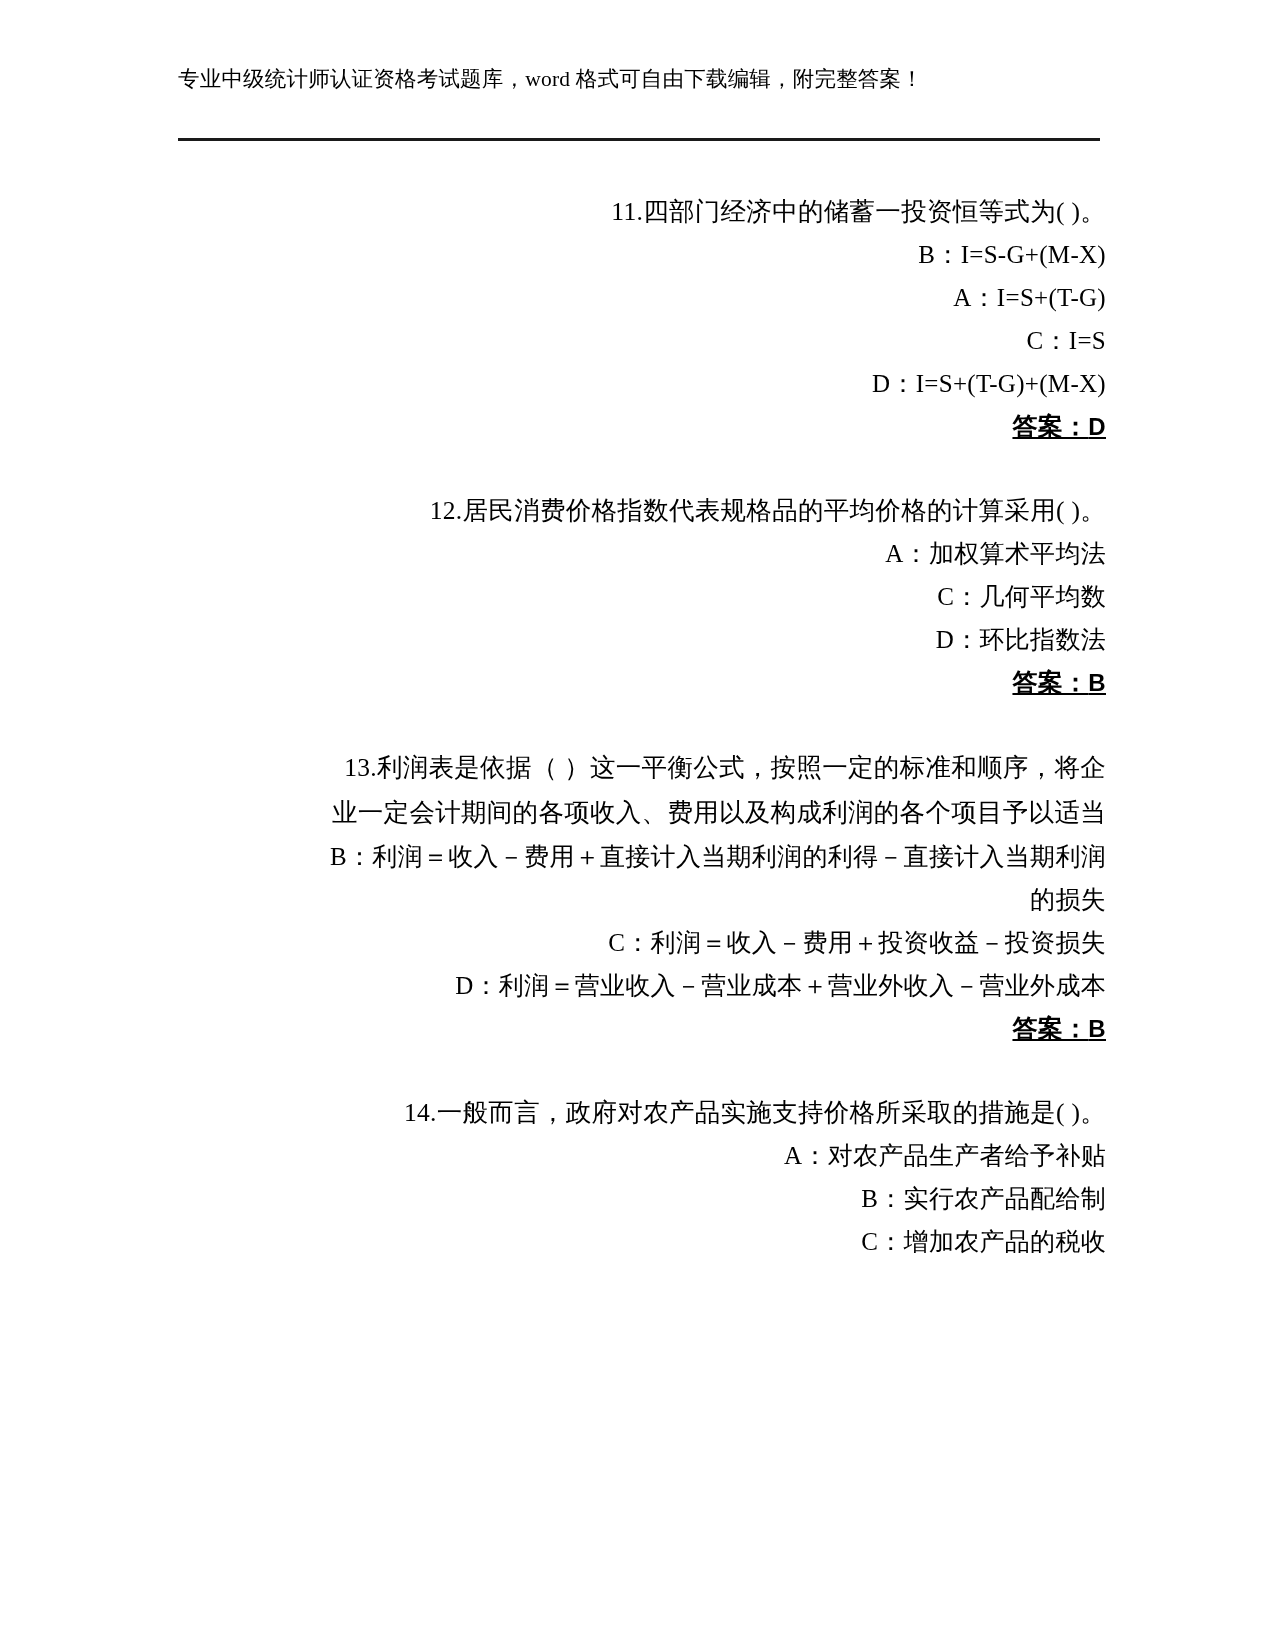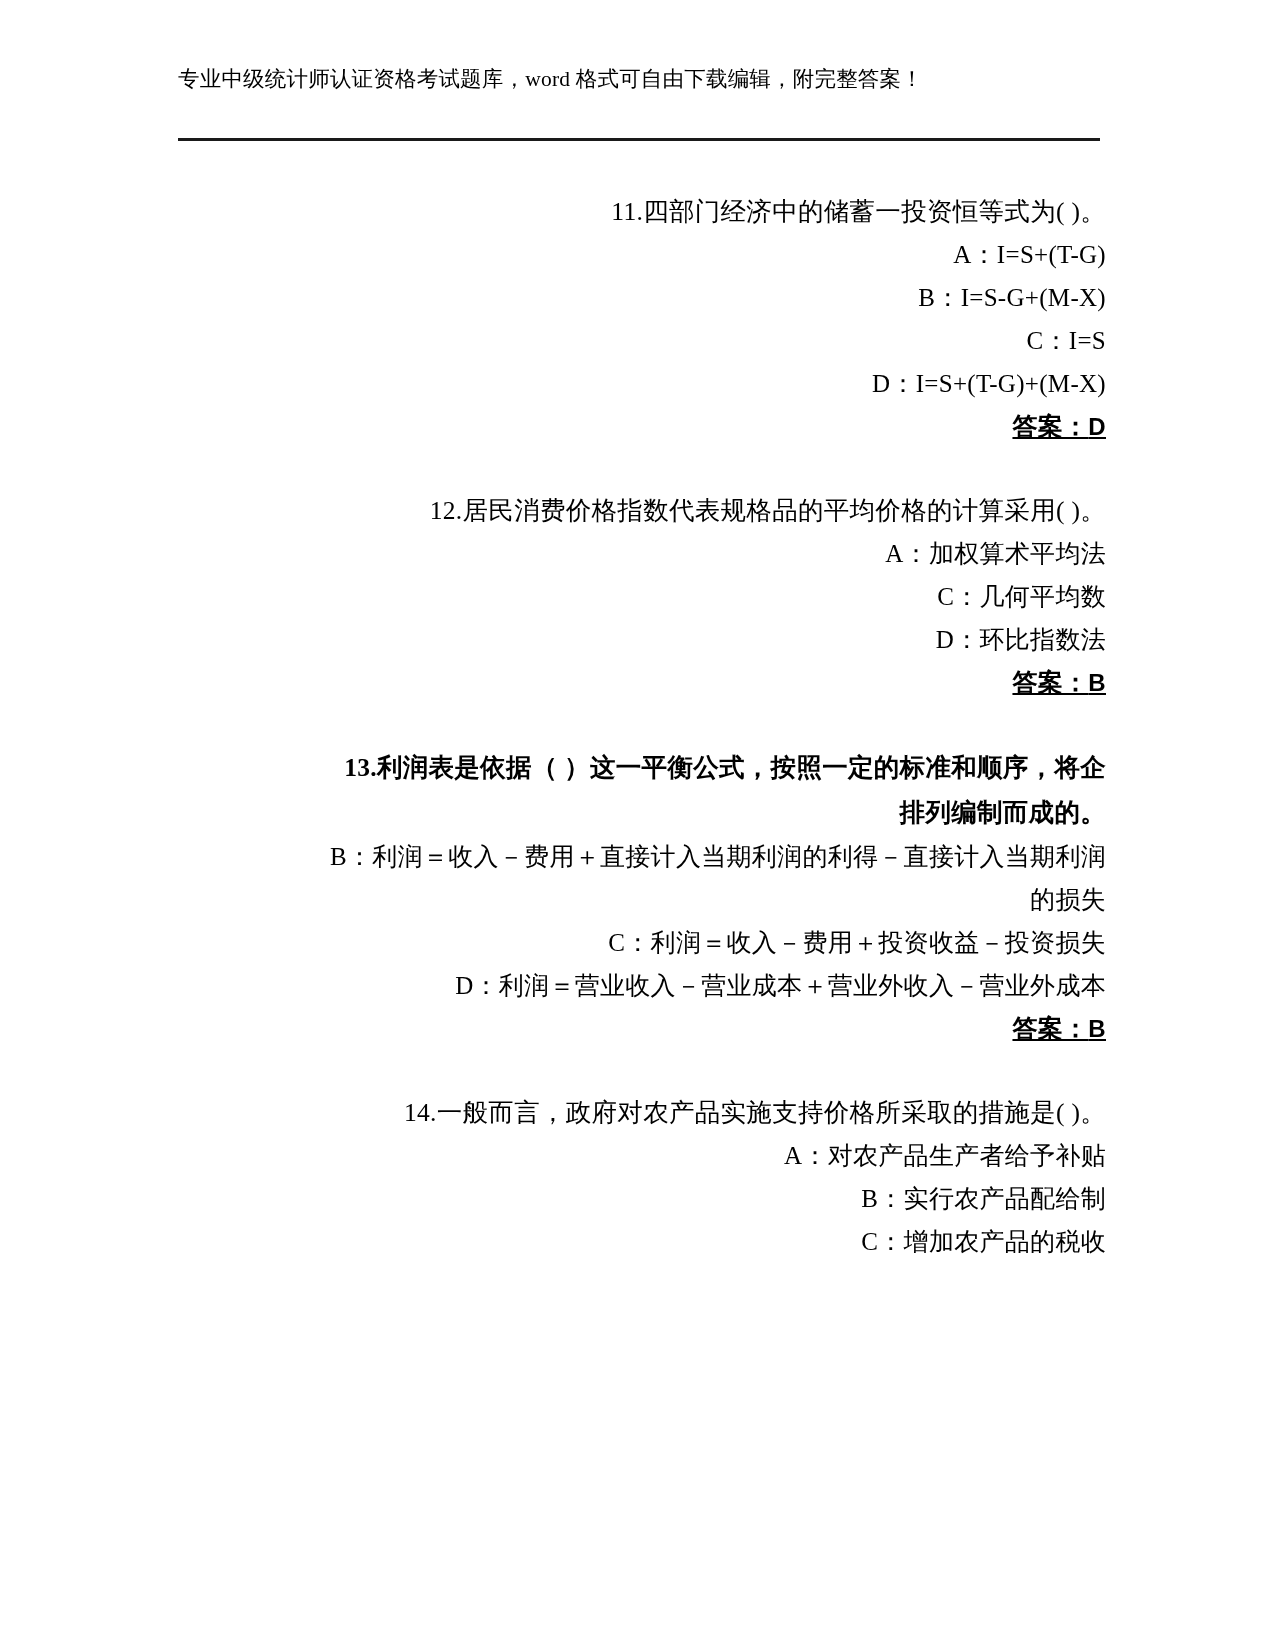--- a/index.html
+++ b/index.html
@@ -74,42 +74,41 @@
     letter-spacing: 0.3px;
     text-decoration: underline;
   }
   .ans .val {
     font-weight: bold;
     font-family: "Liberation Sans", sans-serif;
     font-size: 24px;
   }
   .q13 .qline {
     line-height: 45px;
-    font-weight: bold;
   }
 </style>
 </head>
 <body>
 
 <div class="page">
 
   <div class="header">专业中级统计师认证资格考试题库，word 格式可自由下载编辑，附完整答案！</div>
   <div class="header-rule"></div>
 
   <div class="content">
 
     <div class="qblock q11">
       <div class="qline">
         <span class="num">11.</span><span>四部门经济中的储蓄一投资恒等式为(      )。</span>
       </div>
       <div class="opt">
-        <span class="lbl">A：</span><span>I=S+(T-G)</span>
+        <span class="lbl">B：</span><span>I=S-G+(M-X)</span>
       </div>
       <div class="opt">
-        <span class="lbl">B：</span><span>I=S-G+(M-X)</span>
+        <span class="lbl">A：</span><span>I=S+(T-G)</span>
       </div>
       <div class="opt">
         <span class="lbl">C：</span><span>I=S</span>
       </div>
       <div class="opt">
         <span class="lbl">D：</span><span>I=S+(T-G)+(M-X)</span>
       </div>
       <div class="ans">
         <span>答案：</span><span class="val">D</span>
       </div>
@@ -130,21 +129,21 @@
       </div>
       <div class="ans">
         <span>答案：</span><span class="val">B</span>
       </div>
     </div>
 
     <div class="qblock q13">
       <div class="qline">
         <span class="num">13.</span><span>利润表是依据（ ）这一平衡公式，按照一定的标准和顺序，将企</span>
       </div>
-      <div class="qline">排列编制而成的。</div>
+      <div class="qline">业一定会计期间的各项收入、费用以及构成利润的各个项目予以适当</div>
       <div class="opt">
         <span class="lbl">B：</span><span>利润＝收入－费用＋直接计入当期利润的利得－直接计入当期利润</span>
       </div>
       <div class="opt">的损失</div>
       <div class="opt">
         <span class="lbl">C：</span><span>利润＝收入－费用＋投资收益－投资损失</span>
       </div>
       <div class="opt">
         <span class="lbl">D：</span><span>利润＝营业收入－营业成本＋营业外收入－营业外成本</span>
       </div>

